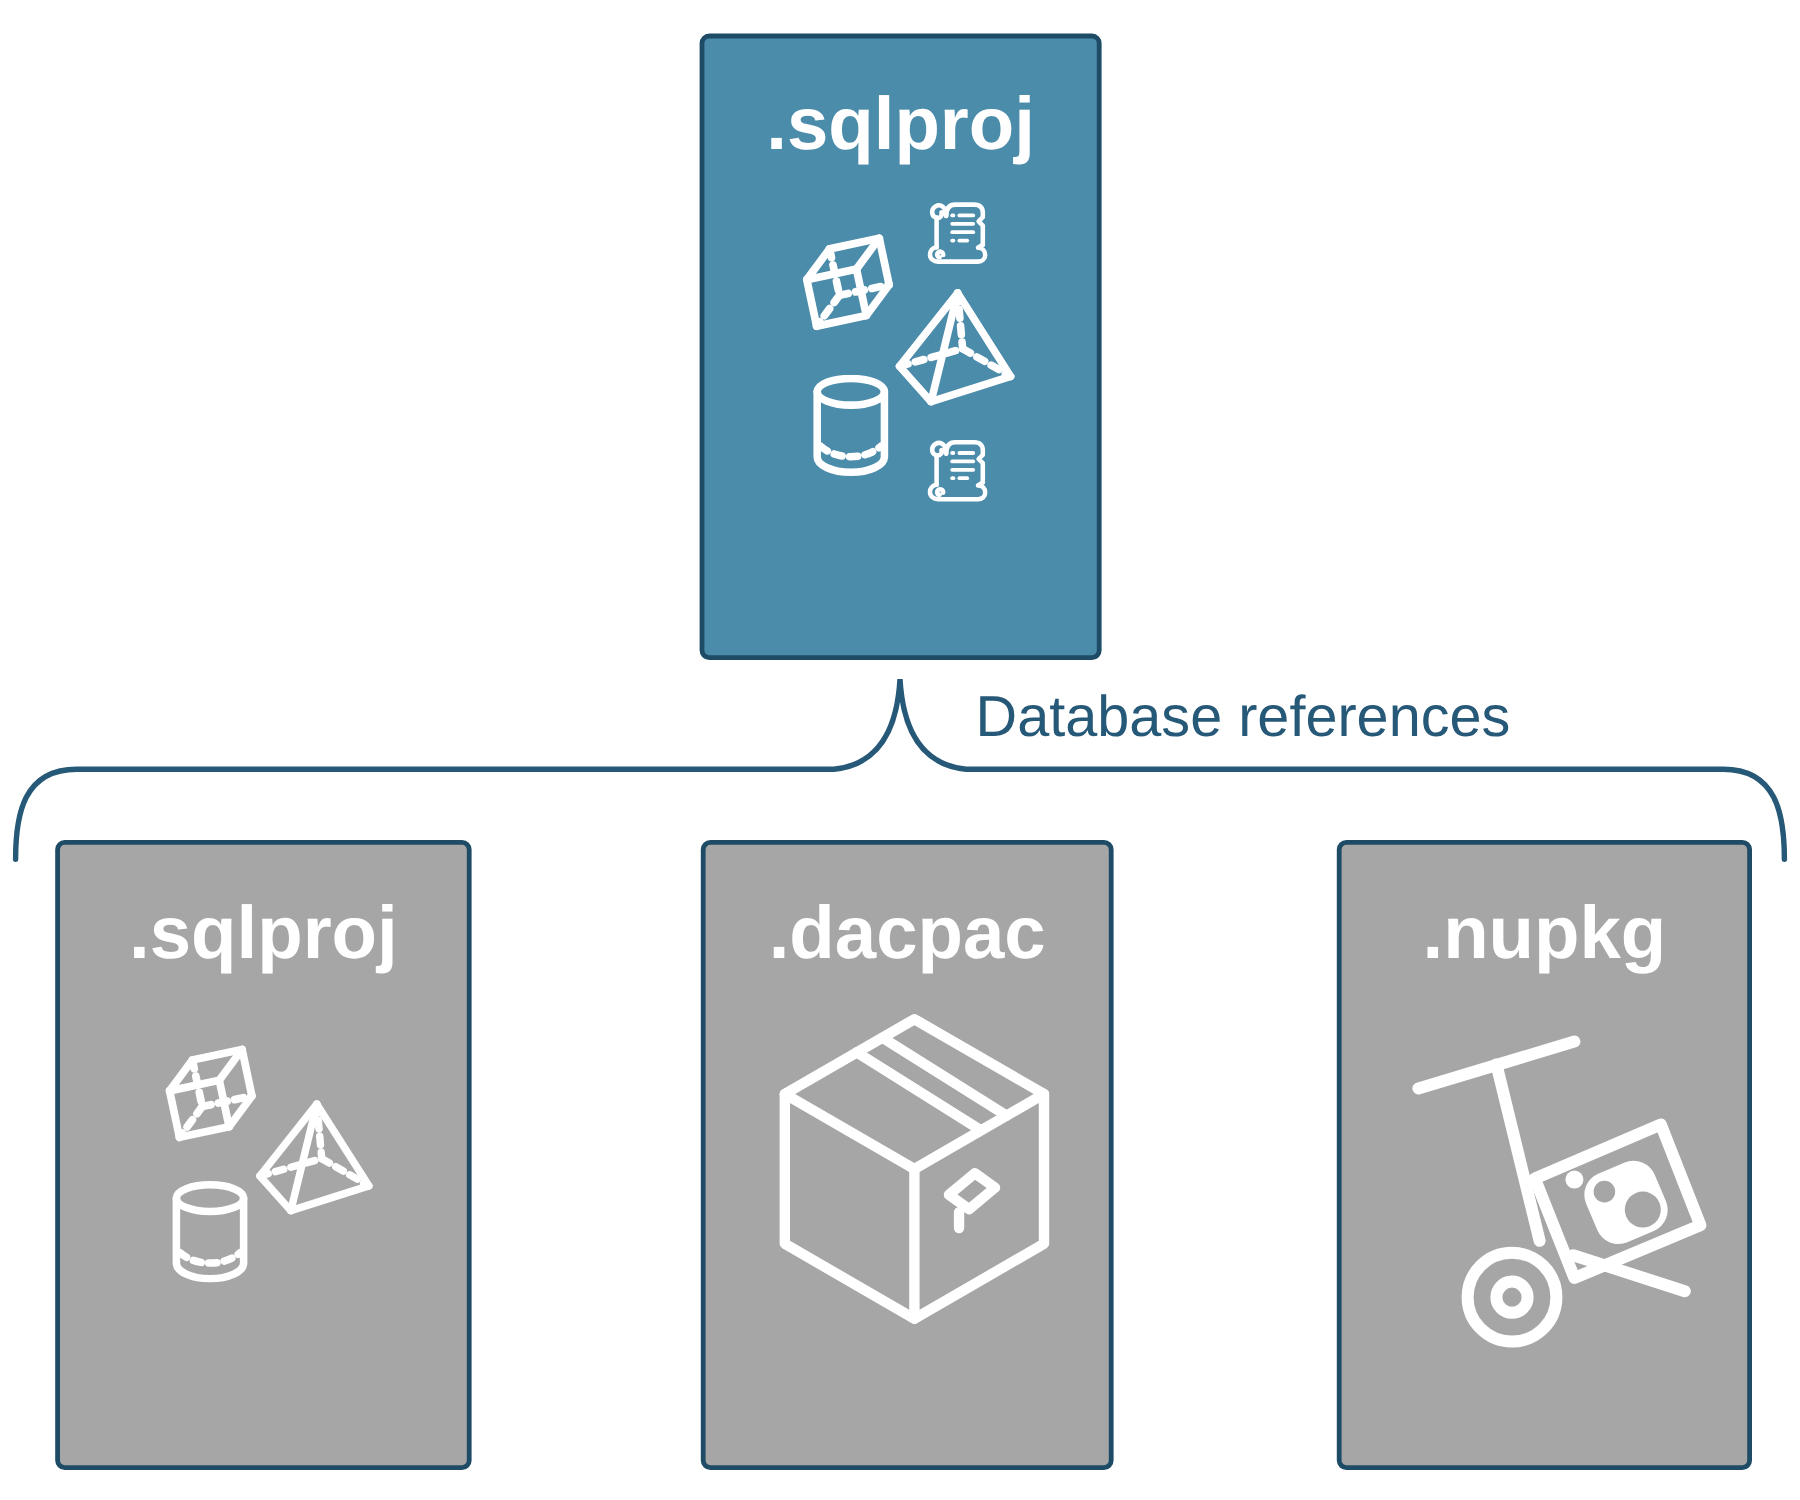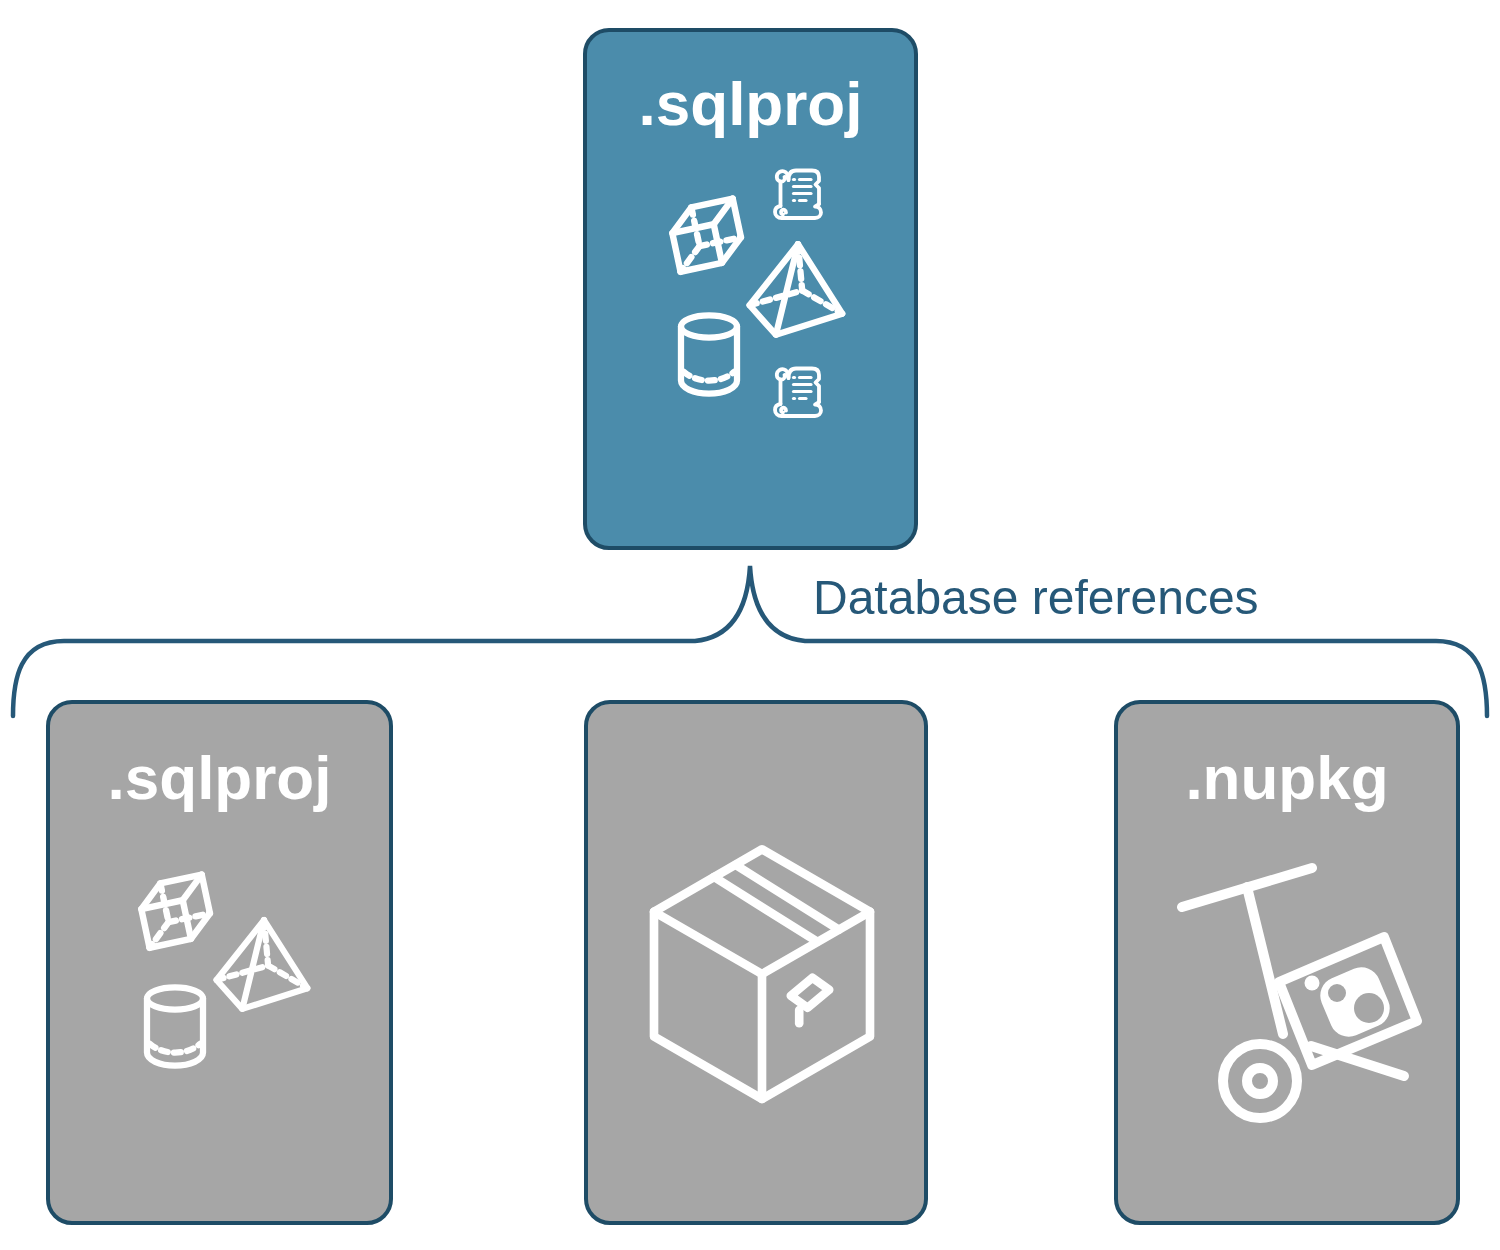--- a/index.html
+++ b/index.html
@@ -9,21 +9,21 @@
     --gray-fill:#A6A6A6;
     --icon-white:#FFFFFF;
     --background:#FFFFFF;
   }
   html,body{margin:0;padding:0;background:var(--background);}
   .canvas{
     position:relative;width:1500px;height:1250px;background:var(--background);
     font-family:"Liberation Sans",sans-serif;overflow:hidden;
   }
   .card{
-    position:absolute;border:4px solid var(--card-border);border-radius:26px;
+    position:absolute;border:4px solid var(--card-border);border-radius:8px;
     box-sizing:border-box;color:var(--icon-white);
   }
   .card.blue{background:var(--accent-blue);}
   .card.gray{background:var(--gray-fill);}
   .card-title{
     position:absolute;top:36px;left:0;right:0;text-align:center;
     font-size:62px;font-weight:700;color:var(--icon-white);letter-spacing:0px;
   }
   .card.gray .card-title{top:38px;}
   .icon{position:absolute;color:var(--icon-white);}
@@ -152,20 +152,21 @@
       </svg>
     <svg class="icon" style="left:162px;top:212px;width:104px;height:98px">
         <use href="#sym-pyramid"></use>
       </svg>
     <svg class="icon" style="left:91px;top:280px;width:68px;height:85px">
         <use href="#sym-cylinder"></use>
       </svg>
   </div>
 
   <div class="card gray" id="card-mid">
+    <div class="card-title">.dacpac</div>
     <svg class="icon" style="left:54px;top:138px;width:240px;height:281px">
         <use href="#sym-box"></use>
       </svg>
   </div>
 
   <div class="card gray" id="card-right">
     <div class="card-title">.nupkg</div>
     <svg class="icon" style="left:58px;top:158px;width:250px;height:265px">
         <use href="#sym-nuget"></use>
       </svg>

